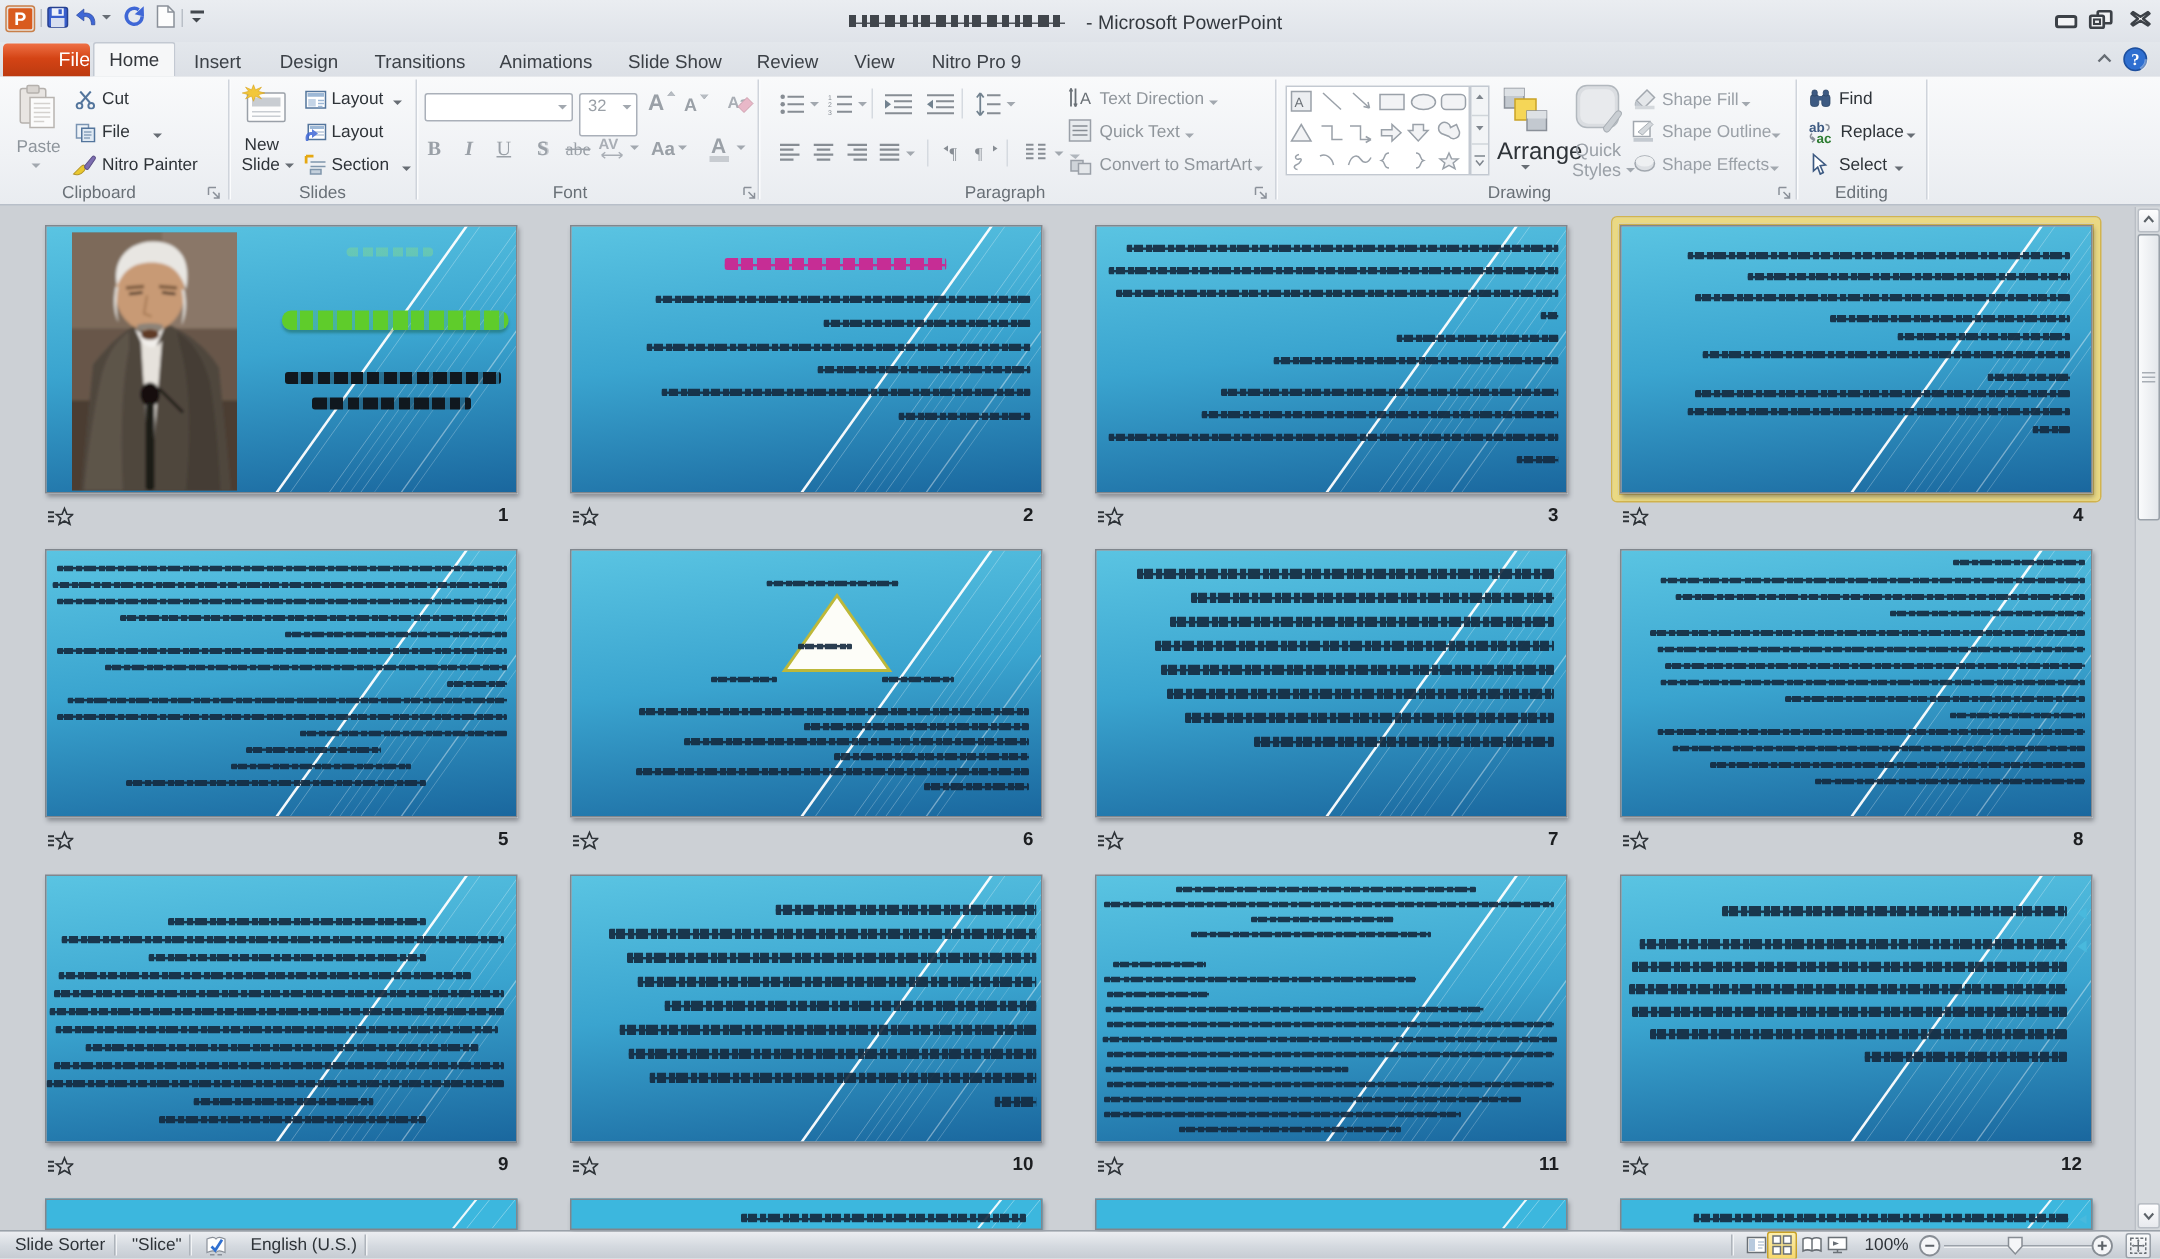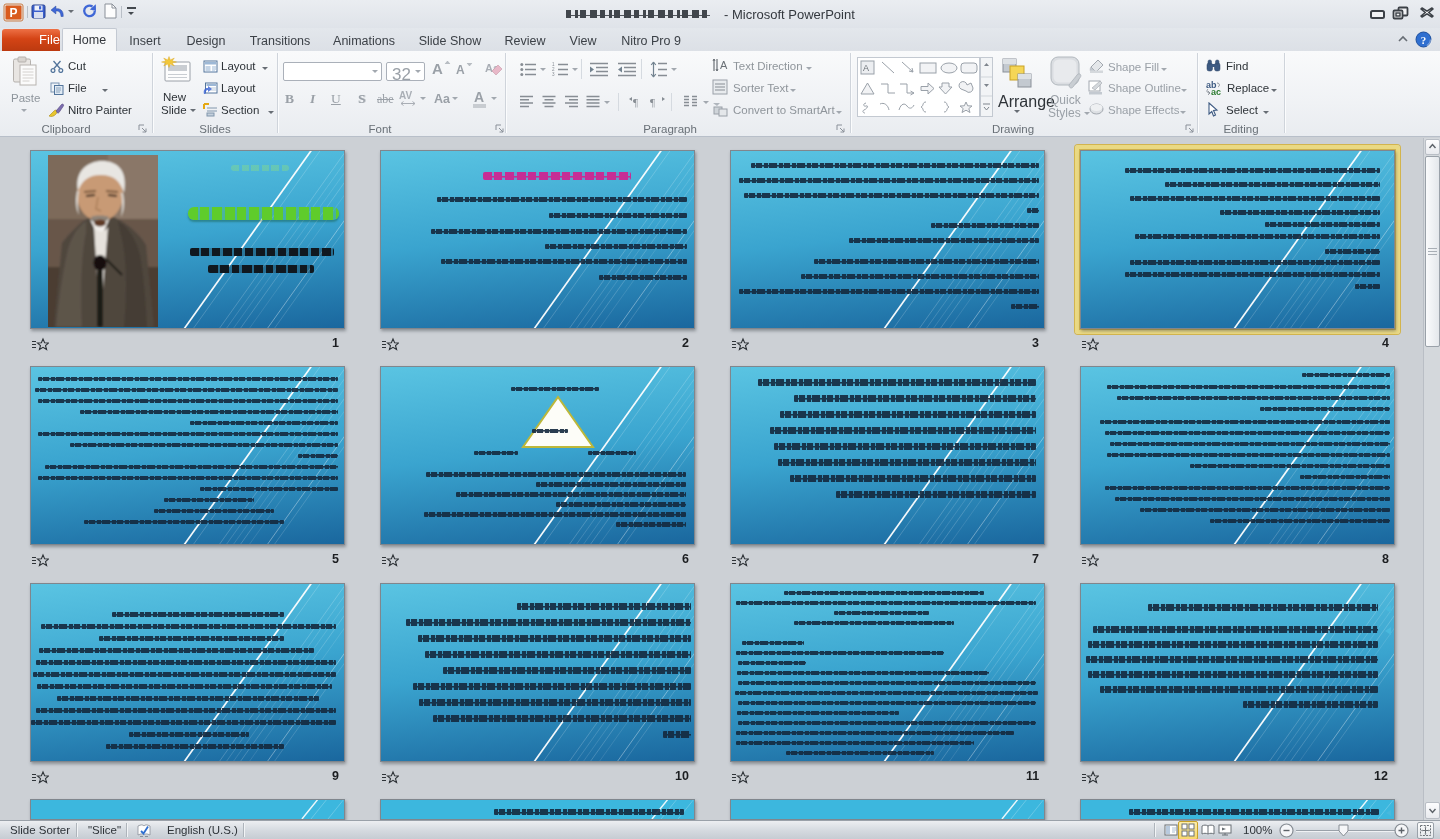--- a/index.html
+++ b/index.html
@@ -195,21 +195,21 @@
     </svg>
     <div class="btxt" style="left:221px;top:53px">Section</div>
     <div class="dd" style="left:268px;top:60px"></div>
     <div class="glabel" style="left:175px;width:80px">Slides</div>
   </div>
   <div class="gsep" style="left:277px"></div>
   <div id="g-font">
     <div class="abs" style="left:283px;top:11px;width:99px;height:19px;background:#fff;border:1px solid #aab0b9;border-radius:2px">
       <div class="ddg" style="left:88px;top:7px"></div>
     </div>
-    <div class="abs" style="left:386px;top:11px;width:39px;height:19px;background:#fff;border:1px solid #aab0b9;border-radius:2px;font-size:17px;color:#9aa0a7;padding:2px 0 0 5px">32
+    <div class="abs" style="left:386px;top:11px;width:39px;height:29px;background:#fff;border:1px solid #aab0b9;border-radius:2px;font-size:11px;color:#9aa0a7;padding:2px 0 0 5px">32
       <div class="ddg" style="left:28px;top:7px"></div>
     </div>
     <div class="gtxt" style="left:432px;top:9px;font-size:15px;font-weight:bold">A</div>
     <svg class="abs" style="left:444px;top:9px" width="7" height="7" viewBox="0 0 7 7">
           <path d="M1 4 L3.5 1 L6 4" fill="#b8bdc3" stroke="#a2a8af" stroke-width=".5"></path>
         </svg>
     <div class="gtxt" style="left:456px;top:12px;font-size:12px;font-weight:bold">A</div>
     <svg class="abs" style="left:466px;top:10px" width="7" height="7" viewBox="0 0 7 7">
           <path d="M1 2 L3.5 5 L6 2" fill="#b8bdc3" stroke="#a2a8af" stroke-width=".5"></path>
         </svg>
@@ -326,21 +326,21 @@
       <text x="8" y="12" font-size="11" fill="#6a7076" font-family="Liberation Sans">A</text>
     </svg>
     <div class="btxt" style="left:733px;top:9px;color:#8f959b">Text Direction</div>
     <div class="ddg" style="left:806px;top:16px"></div>
     <svg class="abs" style="left:712px;top:28px" width="16" height="16" viewBox="0 0 16 16">
       <rect x="1" y="1" width="14" height="14" fill="#e8ebee" stroke="#9aa0a8"></rect>
       <g stroke="#878d94">
             <path d="M3 5h10M3 8h10M3 11h10"></path>
           </g>
     </svg>
-    <div class="btxt" style="left:733px;top:31px;color:#8f959b">Sorter Text</div>
+    <div class="btxt" style="left:733px;top:31px;color:#8f959b">Quick Text</div>
     <div class="ddg" style="left:790px;top:38px"></div>
     <svg class="abs" style="left:712px;top:50px" width="17" height="16" viewBox="0 0 17 16">
       <path d="M1 2 L8 2 L5 5 Z" fill="#b0b6bd"></path>
       <rect x="2" y="6" width="8" height="7" fill="#cfd4d9" stroke="#9aa0a8"></rect>
       <rect x="7" y="8" width="8" height="7" fill="#e4e7ea" stroke="#9aa0a8"></rect>
     </svg>
     <div class="btxt" style="left:733px;top:53px;color:#8f959b">Convert to SmartArt</div>
     <div class="ddg" style="left:836px;top:60px"></div>
     <div class="glabel" style="left:630px;width:80px">Paragraph</div>
     <svg class="launcher" style="left:836px;top:73px" viewBox="0 0 10 10">

